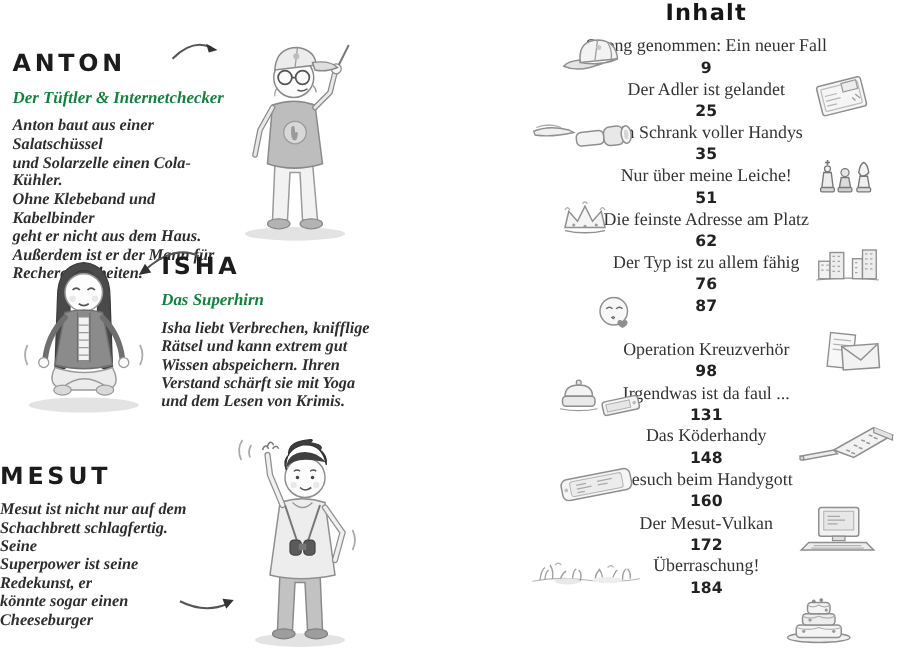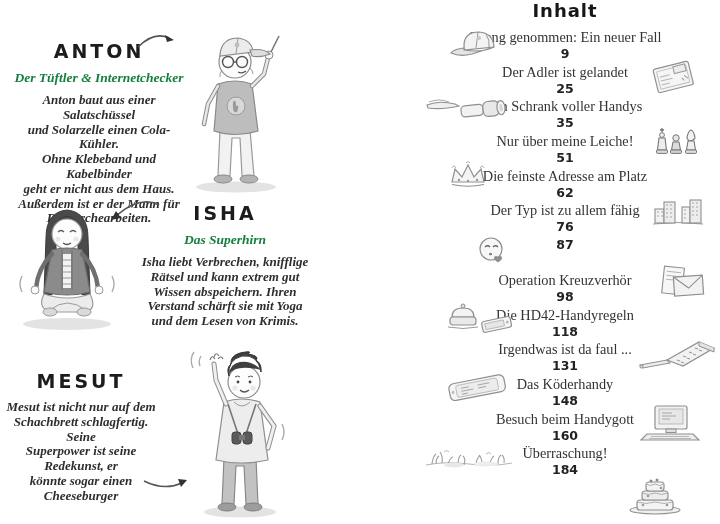--- a/index.html
+++ b/index.html
@@ -1,20 +1,20 @@
 <!DOCTYPE html>
 <html><head>
 <meta charset="utf-8">
 <style>
   html,body{margin:0;padding:0;background:#fff;}
   #spread{position:relative;width:720px;height:524px;background:#ffffff;overflow:hidden;
           font-family:"Liberation Serif",serif;color:#2b2b2b;}
   .abs{position:absolute;}
   
-  .char-block{position:absolute;text-align:center;}
+  .char-block{position:absolute;}
   .char-name{font-family:"DejaVu Sans",sans-serif;font-weight:700;font-size:19px;
              letter-spacing:3px;color:#1c1c1c;margin:0 0 8px 0;}
   .char-sub{font-family:"Liberation Serif",serif;font-style:italic;font-weight:700;
             font-size:13.5px;color:#15803d;margin:0 0 7px 0;}
   .char-desc{font-family:"Liberation Serif",serif;font-style:italic;font-weight:700;
              font-size:13px;line-height:14.8px;color:#2e2e2e;}
   
   .toc-title-h{position:absolute;left:420px;top:0px;width:290px;text-align:center;
                font-family:"DejaVu Sans",sans-serif;font-weight:700;font-size:18px;
                letter-spacing:1px;color:#161616;}
@@ -227,34 +227,34 @@
         <span class="toc-entry-page">76</span>
       </div>
       <div class="toc-entry">
         <span class="toc-entry-page">87</span>
       </div>
       <div class="toc-entry">
         <span class="toc-entry-title">Operation Kreuzverhör</span>
         <span class="toc-entry-page">98</span>
       </div>
       <div class="toc-entry">
-        <span class="toc-entry-title">Die HD42-Handyregeln</span>
-        <span class="toc-entry-page">118</span>
-      </div>
-      <div class="toc-entry">
         <span class="toc-entry-title">Irgendwas ist da faul ...</span>
         <span class="toc-entry-page">131</span>
       </div>
       <div class="toc-entry">
         <span class="toc-entry-title">Das Köderhandy</span>
         <span class="toc-entry-page">148</span>
       </div>
       <div class="toc-entry">
         <span class="toc-entry-title">Besuch beim Handygott</span>
         <span class="toc-entry-page">160</span>
+      </div>
+      <div class="toc-entry">
+        <span class="toc-entry-title">Der Mesut-Vulkan</span>
+        <span class="toc-entry-page">172</span>
       </div>
       <div class="toc-entry">
         <span class="toc-entry-title">Überraschung!</span>
         <span class="toc-entry-page">184</span>
       </div>
     </div>
 
     <div class="ticon" style="left:448px;top:26px;">
       <svg width="52" height="32" viewBox="0 0 52 32">
         <path d="M16,22 Q15,6 31,6 Q45,7 46,21 L16,24 Z" fill="#f3f3f3" stroke="#8f8f8f" stroke-width="1.2"></path>

